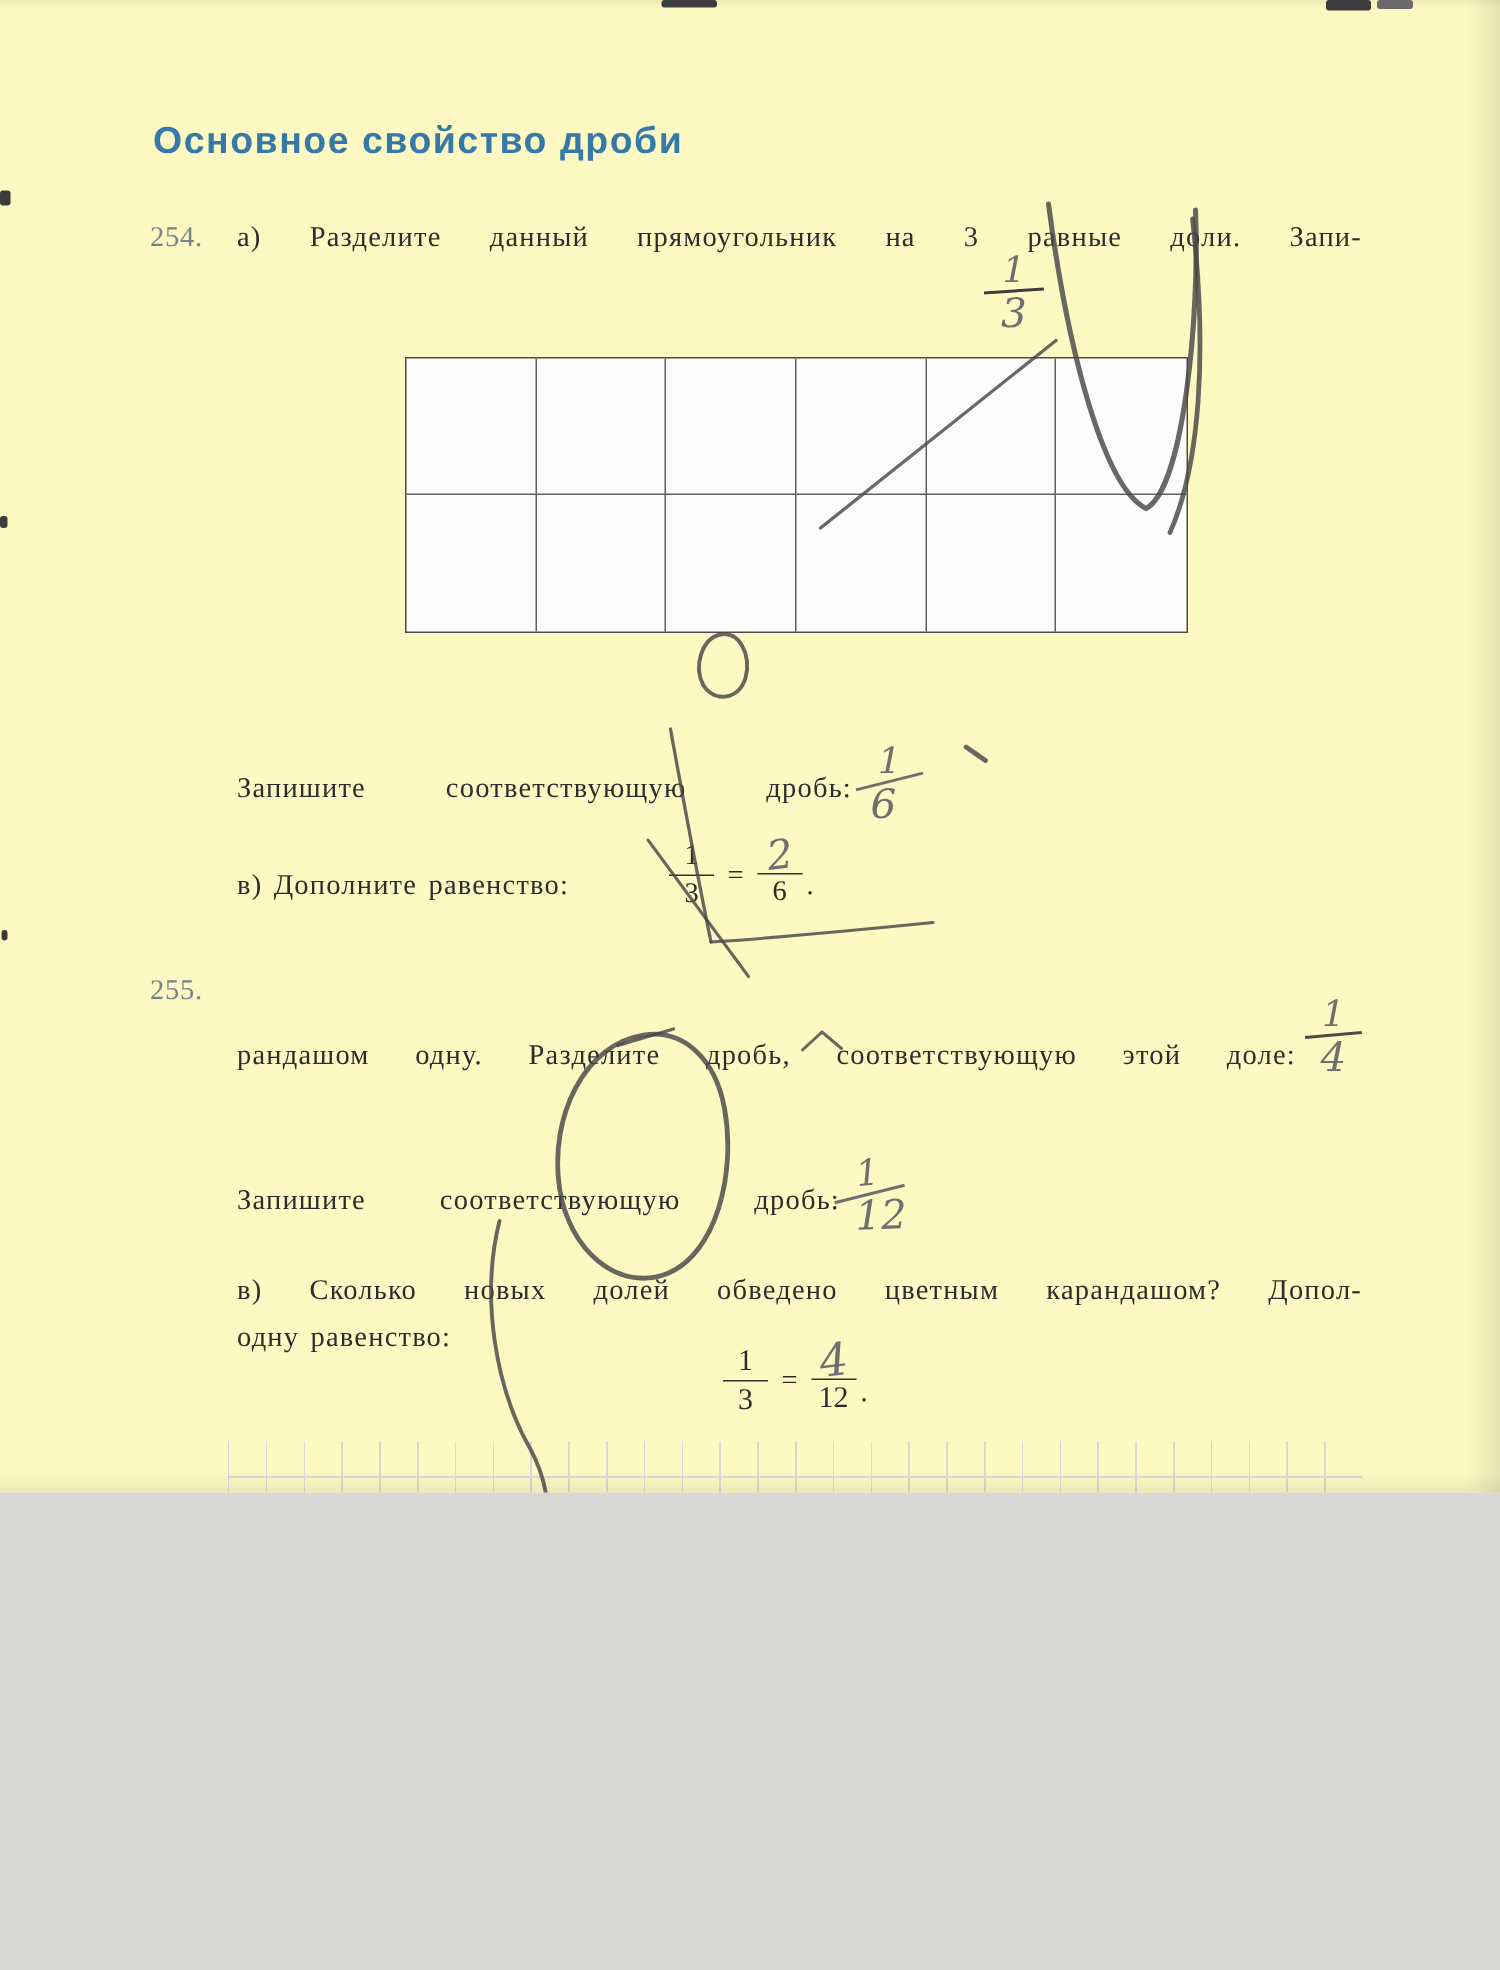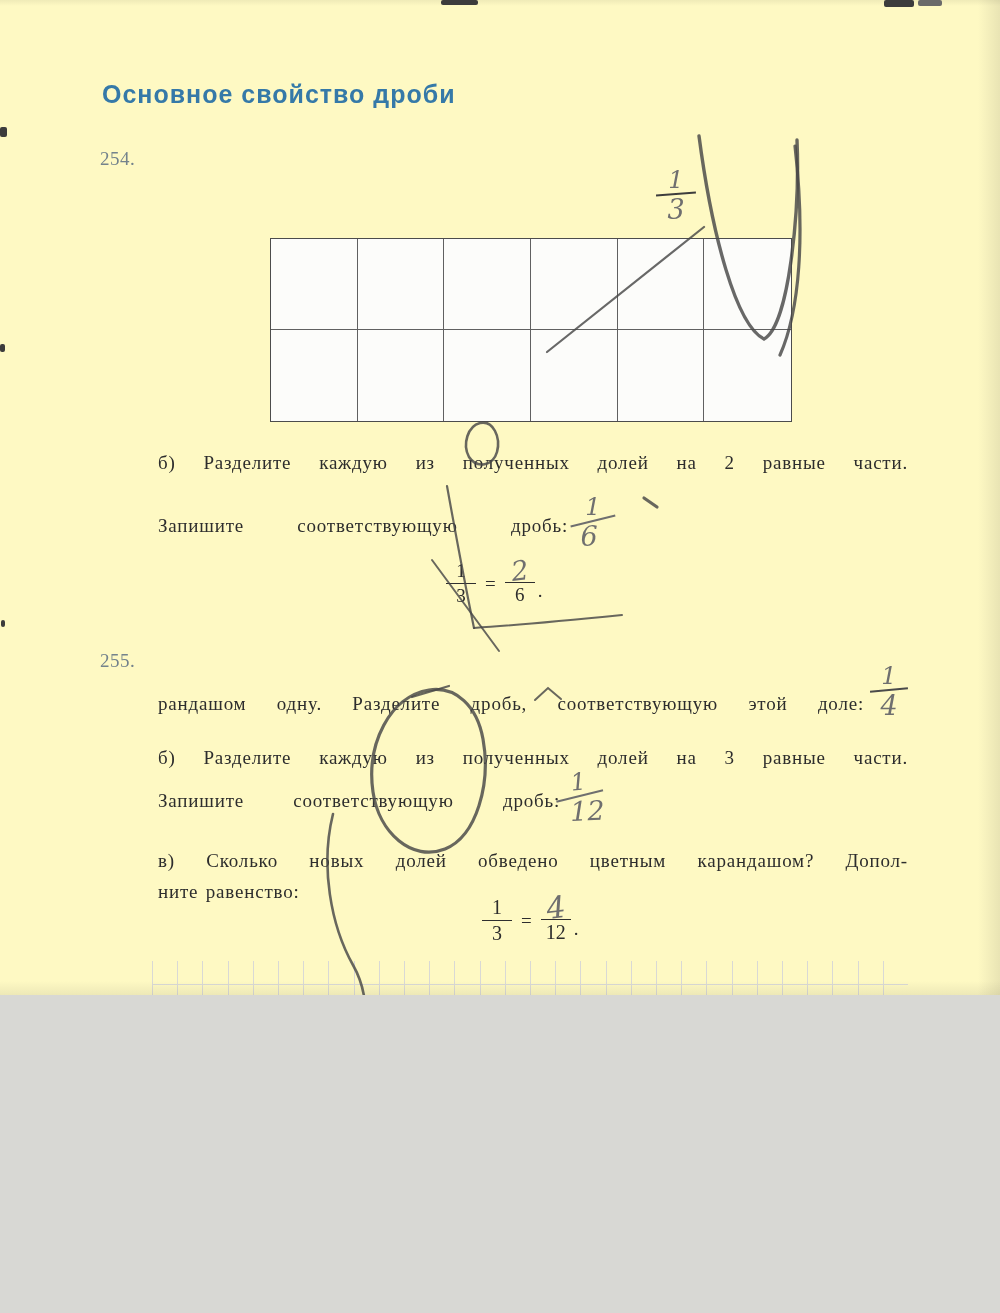--- a/index.html
+++ b/index.html
@@ -52,20 +52,21 @@
                  background:linear-gradient(180deg,rgba(0,0,0,0.06) 0,rgba(0,0,0,0) 100%);}
 </style>
 </head>
 <body>
 
 <div class="page">
 
   <div class="title">Основное свойство дроби</div>
 
   <div class="pnum tl" style="top:146px">254.</div>
+  <div class="tl jl" style="left:158px;top:146px;width:750px">а) Разделите данный прямоугольник на 3 равные доли. Запи-</div>
 
   <div class="hwfrac hw" style="left:656px;top:168px;width:40px">
     <span class="n">1</span>
     <span class="bar" style="background:#3d3d3d;transform:rotate(-4deg)"></span>
     <span class="d">3</span>
   </div>
 
   <div class="rect-fig" style="grid-template-columns: repeat(6, 1fr); grid-template-rows: repeat(2, 1fr);">
       <div class="cell"></div>
       <div class="cell"></div>
@@ -74,29 +75,29 @@
       <div class="cell"></div>
       <div class="cell lc"></div>
       <div class="cell lr"></div>
       <div class="cell lr"></div>
       <div class="cell lr"></div>
       <div class="cell lr"></div>
       <div class="cell lr"></div>
       <div class="cell lc lr"></div>
     </div>
 
-  <div class="tl jl" style="left:158px;top:450px;width:750px">б) Разделите каждую из полученных долей на 2 равные части.</div>
   <div class="tl jl" style="left:158px;top:513px;width:410px">Запишите соответствующую дробь:</div>
 
   <div class="hwfrac hw" style="left:570px;top:495px;width:46px">
     <span class="n">1</span>
     <span class="bar" style="transform:rotate(-14deg)"></span>
     <span class="d" style="transform:translateX(-4px)">6</span>
   </div>
 
+  <div class="tl" style="left:158px;top:578px">в) Дополните равенство:</div>
   <div class="eqrow" style="left:446px;top:561px">
     <span class="pfrac">
       <span class="num">1</span>
       <span class="den">3</span>
     </span>
     <span class="eqs">=</span>
     <span class="pfrac">
       <span class="num">
           <span class="hw hwnum">2</span>
         </span>
@@ -107,31 +108,30 @@
 
   <div class="pnum tl" style="top:648px">255.</div>
   <div class="tl jl" style="left:158px;top:691px;width:706px">рандашом одну. Разделите дробь, соответствующую этой доле:</div>
 
   <div class="hwfrac hw" style="left:870px;top:664px;width:38px">
     <span class="n">1</span>
     <span class="bar" style="background:#4a4a4a;transform:rotate(-5deg)"></span>
     <span class="d">4</span>
   </div>
 
-  <div class="tl jl" style="left:158px;top:745px;width:750px">б) Разделите каждую из полученных долей на 3 равные части.</div>
   <div class="tl jl" style="left:158px;top:788px;width:402px">Запишите соответствующую дробь:</div>
 
   <div class="hwfrac hw" style="left:556px;top:770px;width:48px;transform:rotate(-6deg)">
     <span class="n">1</span>
     <span class="bar" style="transform:rotate(-8deg)"></span>
     <span class="d" style="transform:translateX(6px) rotate(4deg)">12</span>
   </div>
 
   <div class="tl jl" style="left:158px;top:848px;width:750px">в) Сколько новых долей обведено цветным карандашом? Допол-</div>
-  <div class="tl" style="left:158px;top:879px">ните равенство:</div>
+  <div class="tl" style="left:158px;top:879px">одну равенство:</div>
 
   <div class="eqrow big" style="left:482px;top:897px">
     <span class="pfrac">
       <span class="num">1</span>
       <span class="den">3</span>
     </span>
     <span class="eqs">=</span>
     <span class="pfrac">
       <span class="num">
           <span class="hw hwnum hwnum4">4</span>

